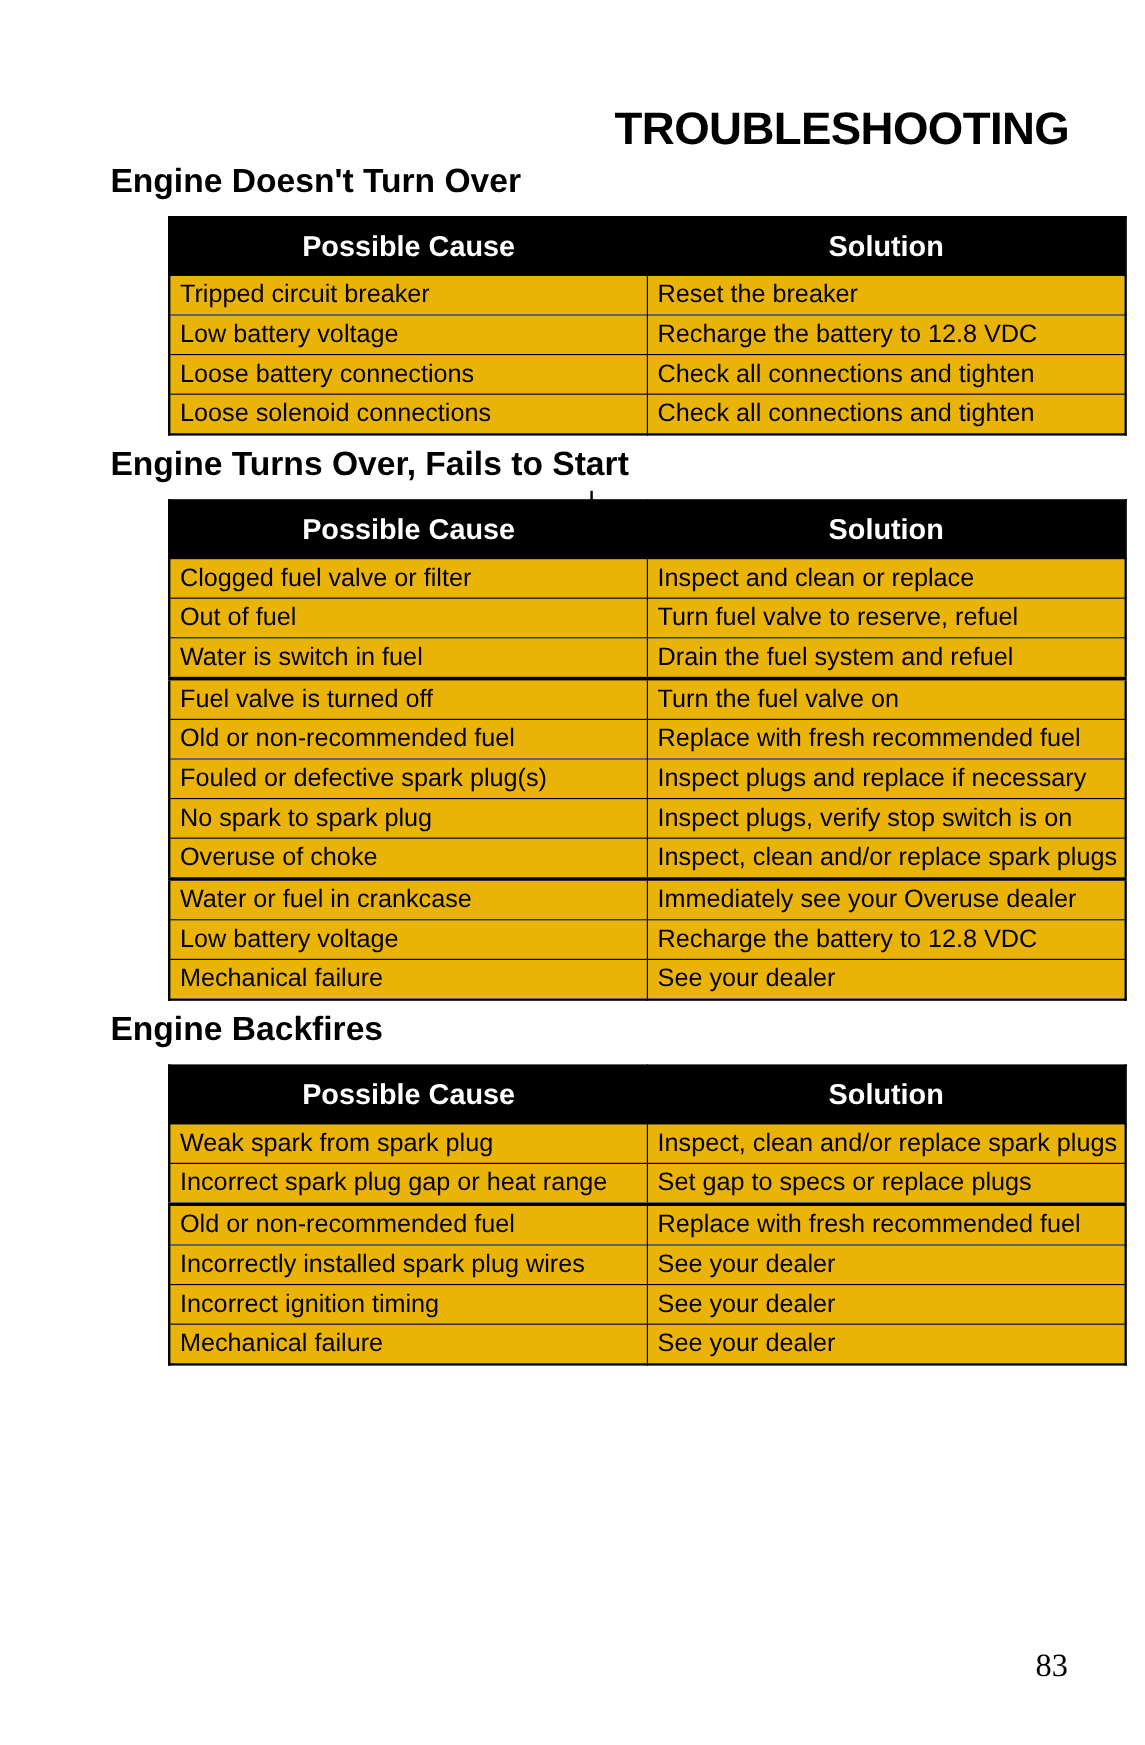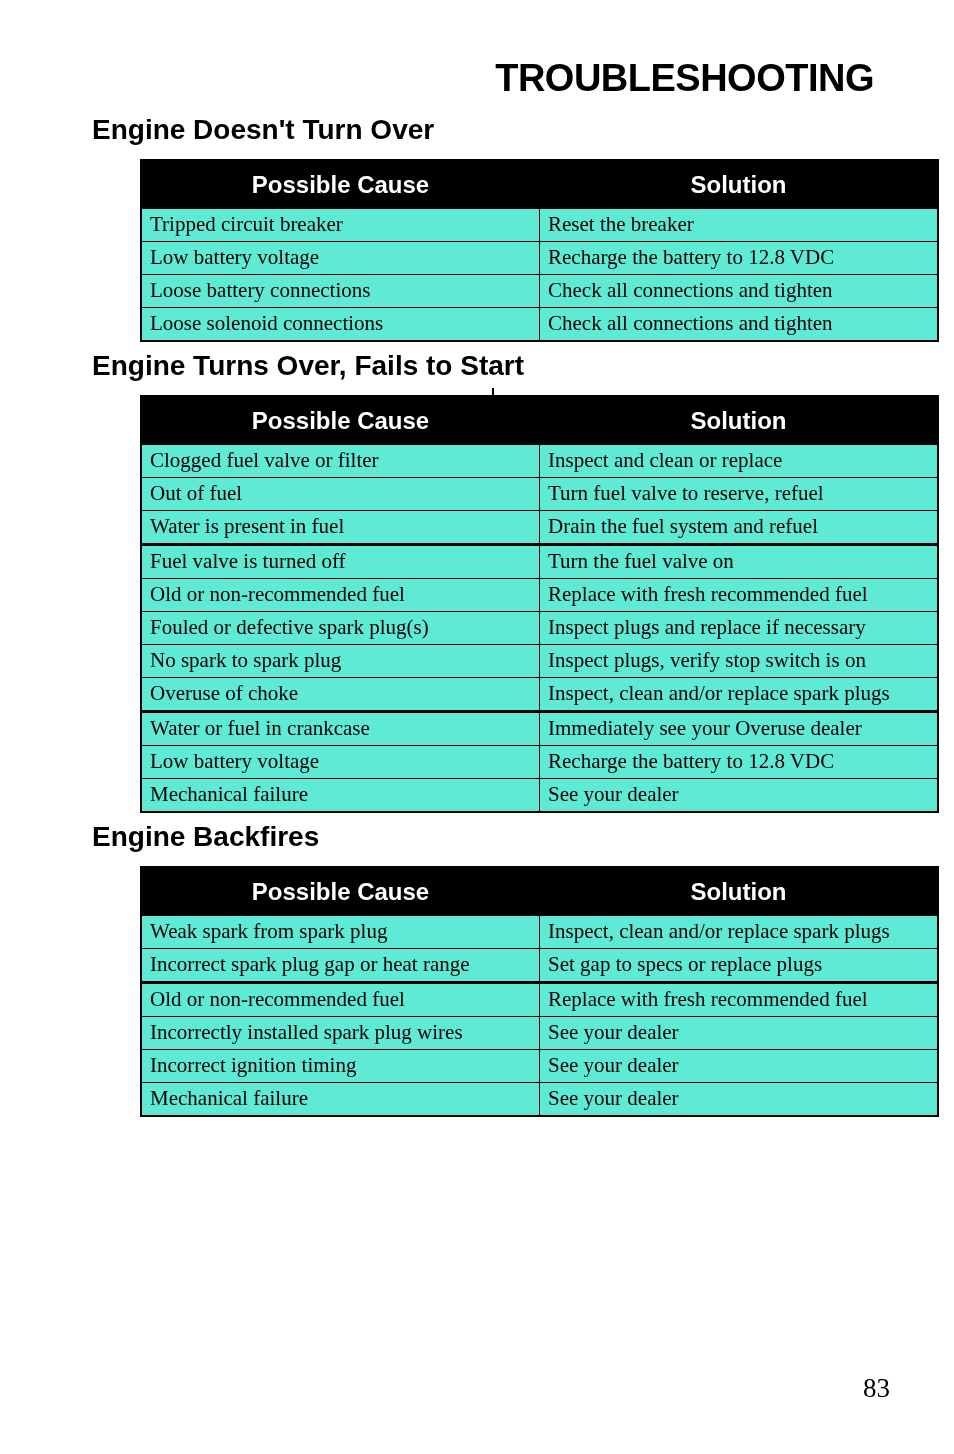--- a/index.html
+++ b/index.html
@@ -12,22 +12,22 @@
     font-family: "Liberation Serif", serif;
     color: #000;
   }
   .content {
     position: absolute;
     left: 92px;
     top: 0;
     width: 799px;
   }
   .doc-title {
-    margin: 17px;
-    padding-top: 42px;
+    margin: 0;
+    padding-top: 89px;
     text-align: right;
     font-family: "Liberation Sans", sans-serif;
     font-weight: bold;
     font-size: 38px;
     line-height: 1;
     letter-spacing: -0.5px;
     color: #000;
   }
   .section-heading {
     margin: 8px 0 14px 0;
@@ -63,26 +63,26 @@
     font-family: "Liberation Sans", sans-serif;
     font-weight: bold;
     font-size: 24px;
     text-align: center;
     height: 45px;
     vertical-align: middle;
     border-color: #000;
   }
   table.ts-table tbody td {
     height: 32px;
-    font-family: Liberation Serif, serif;
+    font-family: Liberation Sans, sans-serif;
     font-size: 21px;
     line-height: 1.1;
     padding: 0 6px 0 8px;
     vertical-align: middle;
-    background: #5eead4;
+    background: #eab308;
     white-space: nowrap;
     overflow: hidden;
   }
   tr.thick-top td { border-top-width: 3px; }
   .page-number {
     position: absolute;
     right: 64px;
     top: 1373px;
     font-family: "Liberation Serif", serif;
     font-size: 27px;
@@ -139,21 +139,21 @@
         <tbody>
             <tr>
               <td>Clogged fuel valve or filter</td>
               <td>Inspect and clean or replace</td>
             </tr>
             <tr>
               <td>Out of fuel</td>
               <td>Turn fuel valve to reserve, refuel</td>
             </tr>
             <tr>
-              <td>Water is present in fuel</td>
+              <td>Water is switch in fuel</td>
               <td>Drain the fuel system and refuel</td>
             </tr>
             <tr class="thick-top">
               <td>Fuel valve is turned off</td>
               <td>Turn the fuel valve on</td>
             </tr>
             <tr>
               <td>Old or non-recommended fuel</td>
               <td>Replace with fresh recommended fuel</td>
             </tr>

